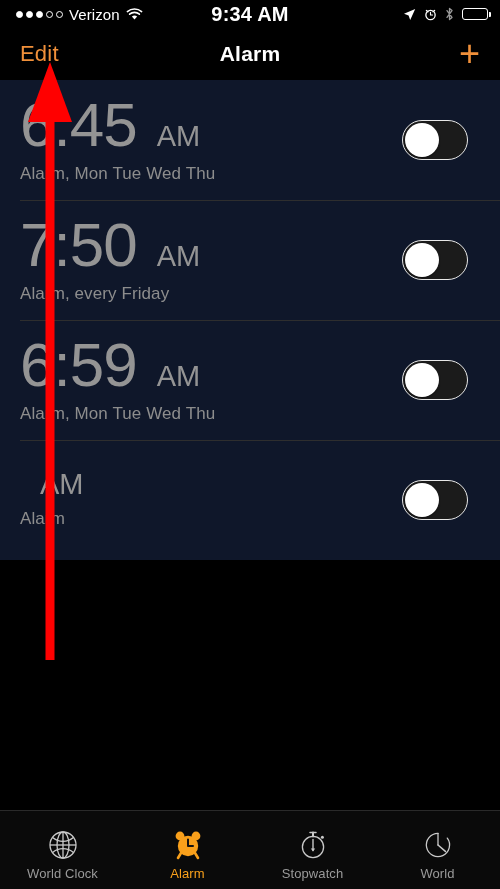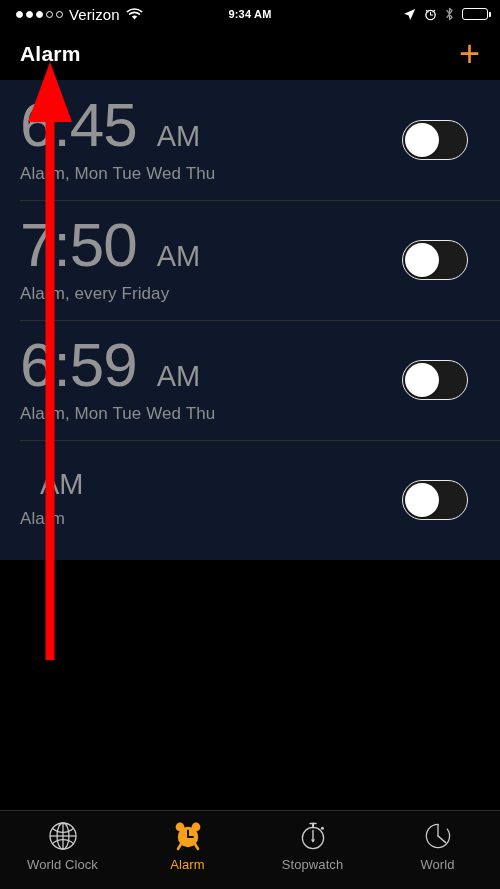--- a/index.html
+++ b/index.html
@@ -27,21 +27,21 @@
   .status-left  { display:flex; align-items:center; gap:6px; flex:1; }
   .status-center{ display:flex; align-items:center; justify-content:center; flex:0 0 auto; }
   .status-right { display:flex; align-items:center; justify-content:flex-end; gap:8px; flex:1; }
 
   .sig-dots { display:flex; align-items:center; gap:3px; margin-left:4px;}
   .dot { width:7px; height:7px; border-radius:50%; border:1px solid #fff; }
   .dot.filled { background:#fff; }
   .dot.empty  { background:transparent; }
 
   .carrier { font-size:15px; letter-spacing:.1px; color:#fff; }
-  .clock-time { font-size:11px; font-weight:bold; color:#fff; letter-spacing:.2px;}
+  .clock-time { font-size:20px; font-weight:bold; color:#fff; letter-spacing:.2px;}
 
   .batt {
     width:26px; height:12px;
     border:1px solid #fff; border-radius:3px;
     position:relative; padding:1.5px;
   }
   .batt::after{
     content:""; position:absolute; right:-4px; top:3px;
     width:2px; height:5px; background:#fff; border-radius:0 1px 1px 0;
   }
@@ -114,21 +114,21 @@
   }
 
   .list-filler { background:#000; }
 
   
   .tab-bar {
     position:absolute; left:0; right:0; bottom:0;
     height:79px;
     background:#0a0a0a;
     border-top:1px solid #2a2a2a;
-    display:flex; align-items:flex-start;
+    display:flex; align-items:center;
   }
   .tab {
     flex:1;
     display:flex; flex-direction:column; align-items:center; justify-content:center;
     padding-top:8px;
     cursor:pointer;
   }
   .tab .tab-icon { height:34px; display:flex; align-items:center; justify-content:center; }
   .tab .tab-label { font-size:13px; color:#9a9a9a; margin-top:4px; letter-spacing:.1px;}
   .tab.active .tab-label { color:#F9A01B; }
@@ -187,20 +187,21 @@
           <path d="M2 3.6 L7 10.4 L4.5 12.6 L4.5 1.4 L7 3.6 L2 10.4" stroke="#9a9a9a" stroke-width="1.3" fill="none" stroke-linejoin="round" stroke-linecap="round"></path>
         </svg>
       </span>
       <span class="batt">
         <span class="batt-fill" style="width:100%"></span>
       </span>
     </div>
   </div>
 
   <div class="nav-bar">
+    <div class="nav-edit">Edit</div>
     <div class="nav-title">Alarm</div>
     <div class="nav-add">+</div>
   </div>
 
   <div class="alarm-list">
 
     <div class="alarm-row">
       <div class="alarm-info">
         <div class="alarm-time">
           <span>6:45</span>

